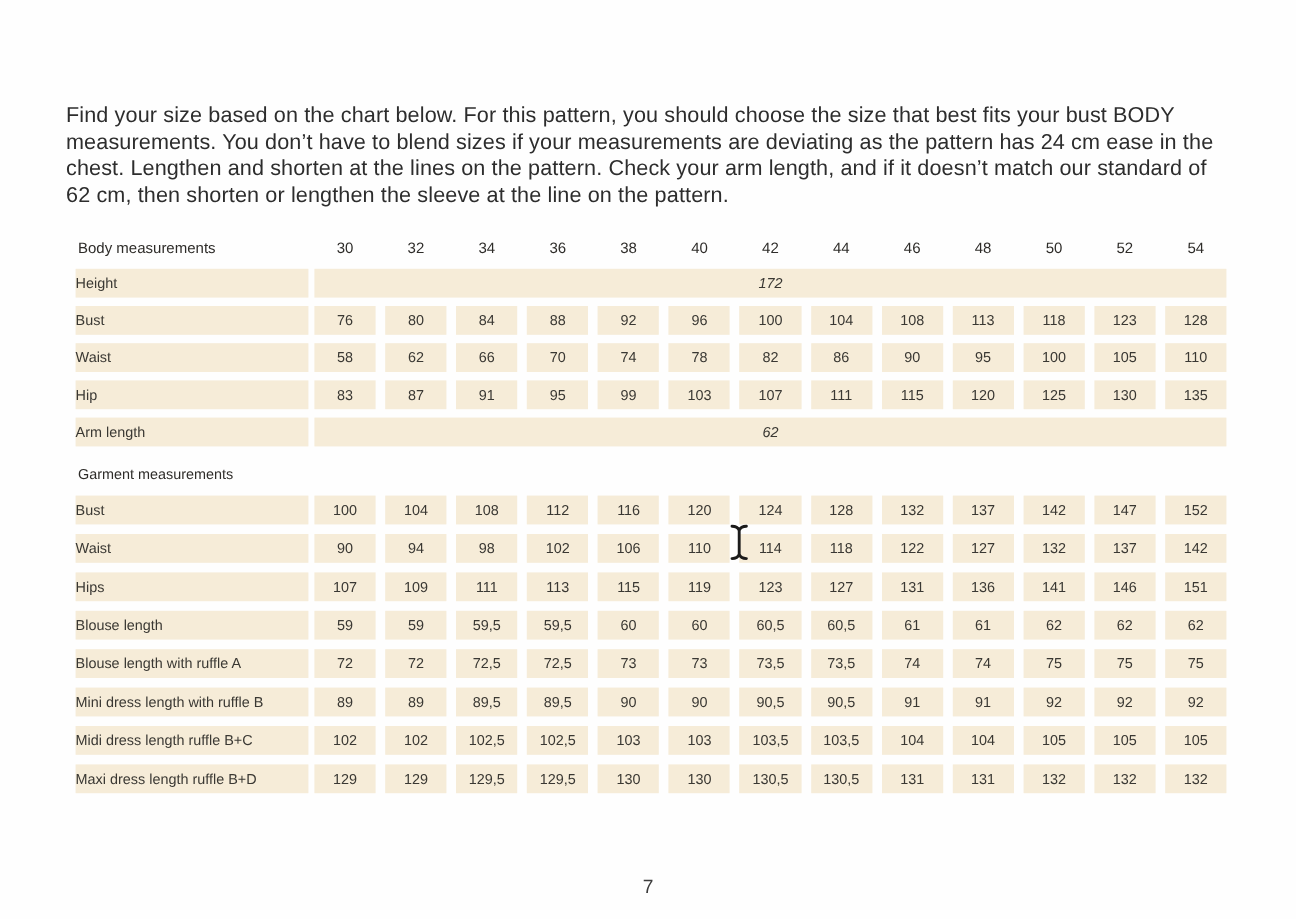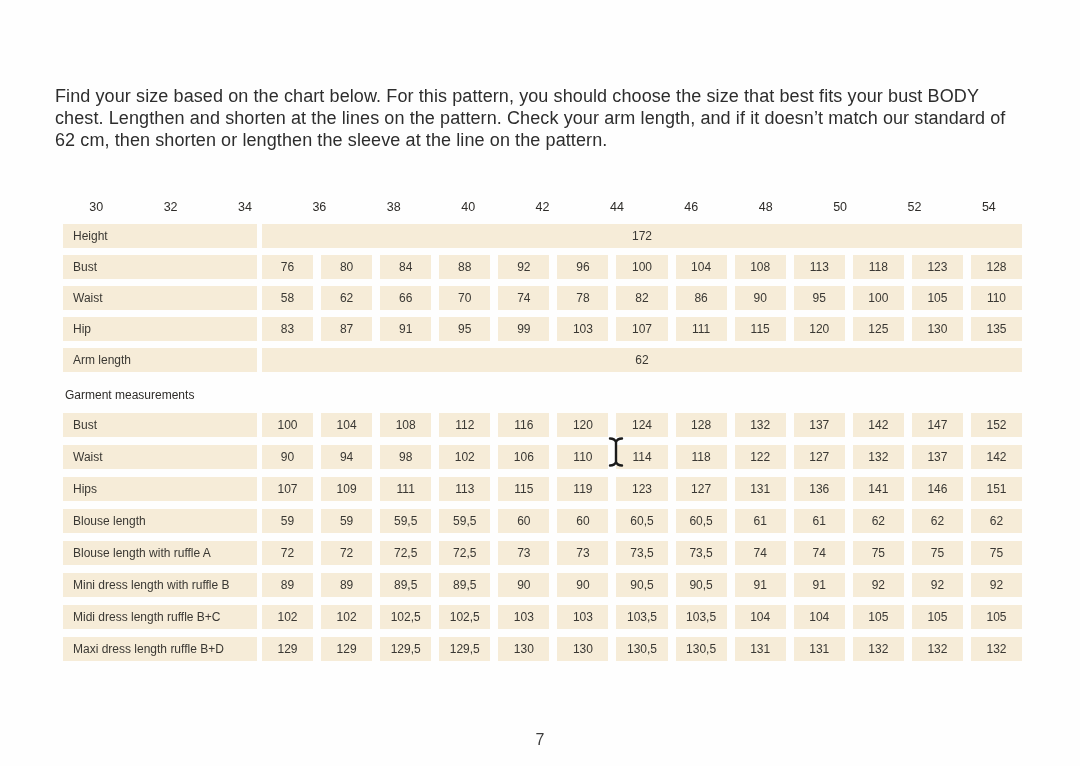--- a/index.html
+++ b/index.html
@@ -37,29 +37,29 @@
   
   .size-table{
     position:absolute;left:63px;top:197px;width:959px;
     font-size:12px;color:var(--table-ink);
   }
   .t-row{display:flex;height:24px;margin-top:7px;}
   .t-row.garment{margin-top:8px;}
   .t-row .label{
     width:194px;flex:0 0 194px;margin-right:5px;
     background:var(--cell);
-    display:flex;align-items:center;padding-left:10px;
+    display:flex;align-items:center;
     white-space:nowrap;
   }
   .t-row .cells{flex:1;display:flex;gap:8px;}
   .t-row .cell{
     flex:1;background:var(--cell);
     display:flex;align-items:center;justify-content:center;
   }
-  .t-row .cell.span-all{flex:1;}
+  .t-row .cell.span-all{flex:1;font-style:italic;}
   
   .t-row.header{height:20px;margin-top:0;margin-bottom:2px;font-size:12.5px;color:#2e2c29;}
   .t-row.header .label{background:transparent;padding-left:2px;}
   .t-row.header .cell{background:transparent;}
   .section-label{
     height:20px;margin-top:13px;margin-bottom:0;
     display:flex;align-items:center;padding-left:2px;
     font-size:12px;color:#2e2c29;white-space:nowrap;
   }
 
@@ -73,26 +73,28 @@
   }
 </style>
 </head>
 <body>
 
 <div class="page">
 
 
   <div class="intro">
     <div>Find your size based on the chart below. For this pattern, you should choose the size that best fits your bust BODY</div>
+    <div>measurements. You don’t have to blend sizes if your measurements are deviating as the pattern has 24 cm ease in the</div>
     <div>chest. Lengthen and shorten at the lines on the pattern. Check your arm length, and if it doesn’t match our standard of</div>
     <div>62 cm, then shorten or lengthen the sleeve at the line on the pattern.</div>
   </div>
 
   <div class="size-table">
       <div class="t-row header">
+        <div class="label">Body measurements</div>
         <div class="cells">
           <div class="cell">30</div>
           <div class="cell">32</div>
           <div class="cell">34</div>
           <div class="cell">36</div>
           <div class="cell">38</div>
           <div class="cell">40</div>
           <div class="cell">42</div>
           <div class="cell">44</div>
           <div class="cell">46</div>

